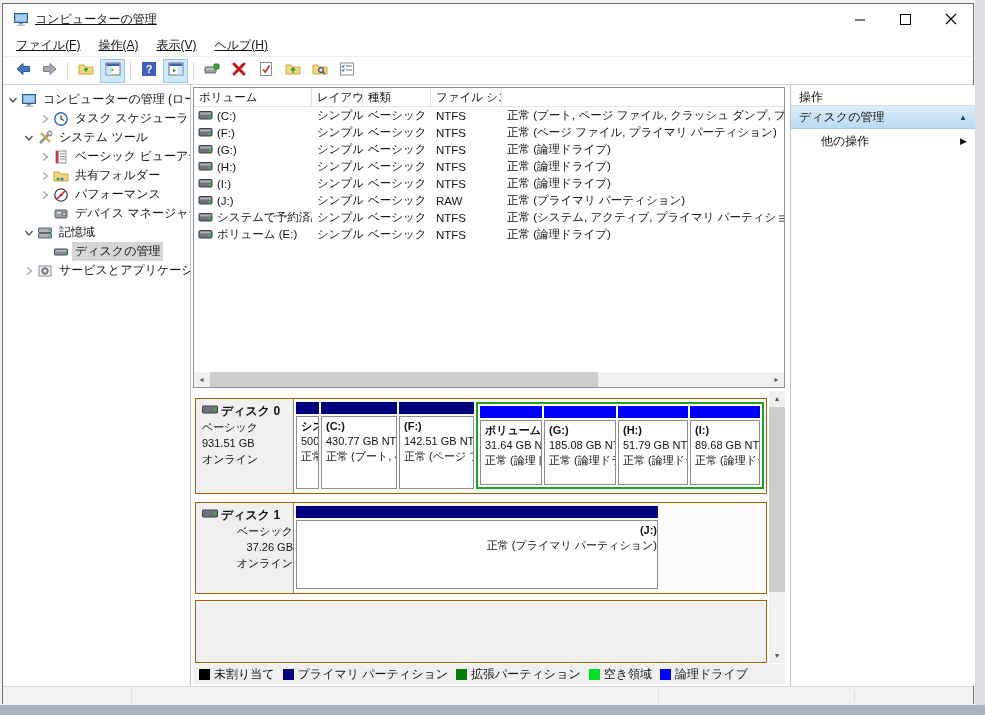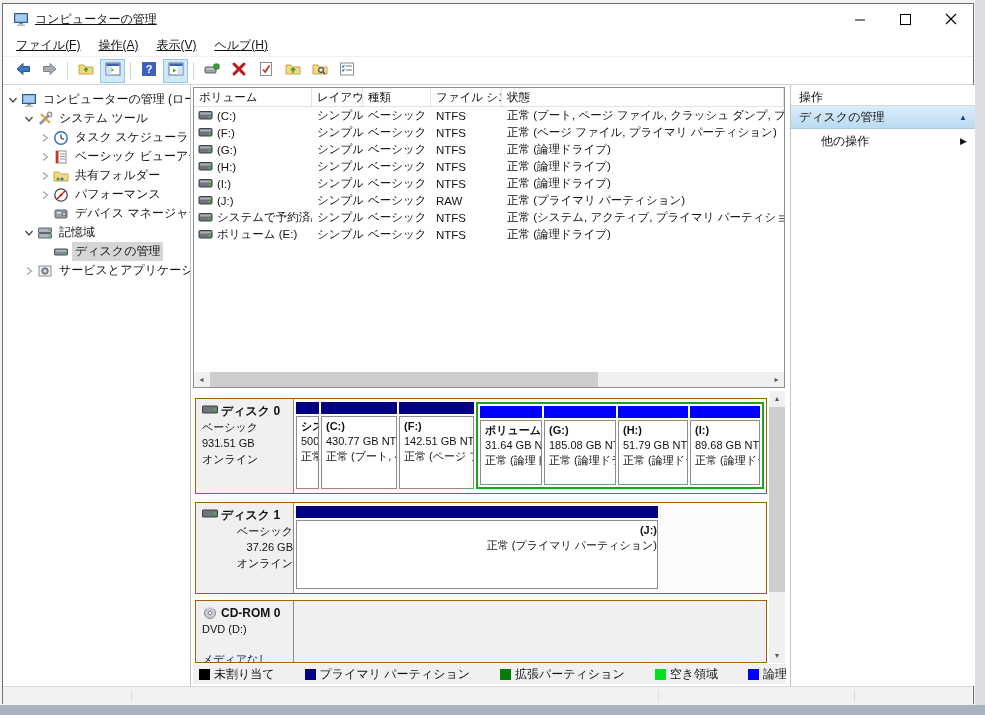--- a/index.html
+++ b/index.html
@@ -65,21 +65,21 @@
   .dl-sub{font-size:11px;line-height:16px;white-space:nowrap;}
   .disk-parts{flex:1;display:flex;gap:2px;padding:3px 0 4px 2px;background:#FBFBFB;align-items:stretch;min-width:0;}
   .part{display:flex;flex-direction:column;flex:none;box-sizing:border-box;overflow:hidden;}
   .part-bar{height:12px;flex:none;}
   .part-body{flex:1;border:1px solid #8C8C8C;background:#fff;margin-top:2px;padding:2px 0 0 4px;overflow:hidden;}
   .part-body div{font-size:11px;line-height:15px;white-space:nowrap;}
   .part-body .pl1{font-weight:bold;}
   .extgroup{display:flex;gap:2px;padding:2px;box-sizing:border-box;flex:none;background:#fff;}
 
   
-  .legend{position:absolute;top:579px;left:1px;width:592px;height:20px;background:#F0F0F0;display:flex;align-items:center;padding-left:6px;box-sizing:border-box;gap:30px;}
+  .legend{position:absolute;top:579px;left:1px;width:592px;height:20px;background:#F0F0F0;display:flex;align-items:center;padding-left:6px;box-sizing:border-box;gap:8px;}
   .legend-item{display:flex;align-items:center;gap:4px;font-size:12px;white-space:nowrap;}
   .swatch{width:11px;height:11px;flex:none;}
 
   
   .right-pane{position:absolute;left:787px;top:0;width:185px;height:601px;border-left:1px solid #C3C3C3;box-sizing:border-box;background:#fff;}
   .actions-title{height:21px;font-size:12px;padding:4px 0 0 8px;border-bottom:1px solid #DADADA;box-sizing:border-box;}
   .actions-section{height:22px;display:flex;align-items:center;justify-content:space-between;padding:0 8px;font-size:12px;
       background:linear-gradient(#DCEDFB,#B9DAF2);border-bottom:1px solid #A8CBE6;}
   .actions-section .tri{font-size:8px;color:#17456E;}
   .actions-item{height:24px;display:flex;align-items:center;justify-content:space-between;padding:0 8px 0 30px;font-size:12px;}
@@ -230,48 +230,48 @@
             <span class="ticon">
               <svg width="16" height="16" viewBox="0 0 16 16">
                 <rect x="1.5" y="2.5" width="13" height="9" fill="#7FB2E5" stroke="#2F5D8C"></rect>
                 <rect x="3" y="4" width="10" height="6" fill="#A9CDF0"></rect>
                 <rect x="6" y="12" width="4" height="1.5" fill="#8A8F96"></rect>
                 <rect x="4" y="13.5" width="8" height="1.5" fill="#B9BEC4"></rect>
               </svg>
             </span>
             <span class="tlabel">コンピューターの管理 (ローカル)</span>
           </div>
+          <div class="tree-item" style="padding-left: 35px;">
+            <span class="chev">
+              <svg width="12" height="12" viewBox="0 0 12 12">
+                <path d="M4 2.5 L8.5 6 L4 9.5" fill="none" stroke="#A6A6A6" stroke-width="1.3"></path>
+              </svg>
+            </span>
+            <span class="ticon">
+              <svg width="16" height="16" viewBox="0 0 16 16">
+                <circle cx="8" cy="8" r="6.2" fill="#fff" stroke="#2F6FB2" stroke-width="1.4"></circle>
+                <path d="M8 4.5 V8 L10.8 9.6" stroke="#234" stroke-width="1.2" fill="none"></path>
+              </svg>
+            </span>
+            <span class="tlabel">タスク スケジューラ</span>
+          </div>
           <div class="tree-item" style="padding-left: 19px;">
             <span class="chev">
               <svg width="12" height="12" viewBox="0 0 12 12">
                 <path d="M2.5 4 L6 8 L9.5 4" fill="none" stroke="#4A4A4A" stroke-width="1.3"></path>
               </svg>
             </span>
             <span class="ticon">
               <svg width="16" height="16" viewBox="0 0 16 16">
                 <path d="M3 13 L12 4" stroke="#8D959E" stroke-width="2.6"></path>
                 <circle cx="12.5" cy="3.5" r="2.2" fill="none" stroke="#8D959E" stroke-width="1.4"></circle>
                 <path d="M4 3 L13 12" stroke="#D9A43B" stroke-width="2"></path>
               </svg>
             </span>
             <span class="tlabel">システム ツール</span>
-          </div>
-          <div class="tree-item" style="padding-left: 35px;">
-            <span class="chev">
-              <svg width="12" height="12" viewBox="0 0 12 12">
-                <path d="M4 2.5 L8.5 6 L4 9.5" fill="none" stroke="#A6A6A6" stroke-width="1.3"></path>
-              </svg>
-            </span>
-            <span class="ticon">
-              <svg width="16" height="16" viewBox="0 0 16 16">
-                <circle cx="8" cy="8" r="6.2" fill="#fff" stroke="#2F6FB2" stroke-width="1.4"></circle>
-                <path d="M8 4.5 V8 L10.8 9.6" stroke="#234" stroke-width="1.2" fill="none"></path>
-              </svg>
-            </span>
-            <span class="tlabel">タスク スケジューラ</span>
           </div>
           <div class="tree-item" style="padding-left: 35px;">
             <span class="chev">
               <svg width="12" height="12" viewBox="0 0 12 12">
                 <path d="M4 2.5 L8.5 6 L4 9.5" fill="none" stroke="#A6A6A6" stroke-width="1.3"></path>
               </svg>
             </span>
             <span class="ticon">
               <svg width="16" height="16" viewBox="0 0 16 16">
                 <rect x="3" y="2" width="10" height="12" fill="#fff" stroke="#8A8F96"></rect>
@@ -370,21 +370,20 @@
     </div>
 
     <div class="center-pane">
 
       <div class="volume-panel">
         <div class="vl-header">
             <div class="vl-hcol w-vol">ボリューム</div>
             <div class="vl-hcol w-lay">レイアウト</div>
             <div class="vl-hcol w-typ">種類</div>
             <div class="vl-hcol w-fs">ファイル システム</div>
-            <div class="vl-hcol w-st">状態</div>
           </div>
         <div id="vl-rows">
             <div class="vl-row">
               <div class="vl-cell vol w-vol">
                 <span><svg width="15" height="14" viewBox="0 0 15 14">
                     <rect x="1" y="3.5" width="13" height="7.5" rx="1" fill="#6E747B" stroke="#3C4147"></rect>
                     <rect x="2" y="4.5" width="11" height="2" fill="#A9AFB6"></rect>
                     <circle cx="11.5" cy="9" r="1.2" fill="#35C435"></circle>
                   </svg></span>
                 <span>(C:)</span>
@@ -593,32 +592,20 @@
                 <div class="part" style="width:362px;">
                   <div class="part-bar" style="background:#000080;"></div>
                   <div class="part-body">
                     <div class="pl1">(J:)</div>
                     <div>正常 (プライマリ パーティション)</div>
                   </div>
                 </div>
               </div>
             </div>
             <div class="disk-row" style="top: 209px; height: 63px;">
-              <div class="disk-label">
-                <div class="dl-name">
-                  <span><svg width="16" height="16" viewBox="0 0 16 16">
-                      <circle cx="8" cy="9" r="5.5" fill="#C9CDD2" stroke="#868B91"></circle>
-                      <circle cx="8" cy="9" r="1.7" fill="#fff" stroke="#868B91"></circle>
-                      <path d="M4 5 A6 6 0 0 1 12 5" stroke="#E8EAEC" fill="none"></path>
-                    </svg></span>
-                  <span>CD-ROM 0</span>
-                </div>
-                <div class="dl-sub">DVD (D:)</div>
-                <div class="dl-sub" style="margin-top:14px;">メディアなし</div>
-              </div>
               <div class="disk-parts" style="background:#F0F0F0;"></div>
             </div>
           </div>
         <div class="vscroll">
           <span class="sb-arrow" style="top:0;">▴</span>
           <div class="vthumb"></div>
           <span class="sb-arrow" style="bottom:0;">▾</span>
         </div>
       </div>
 

